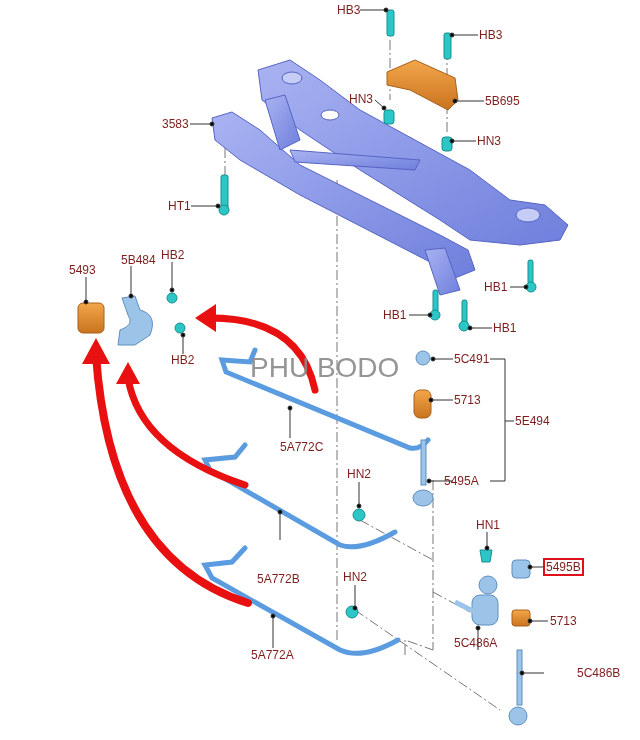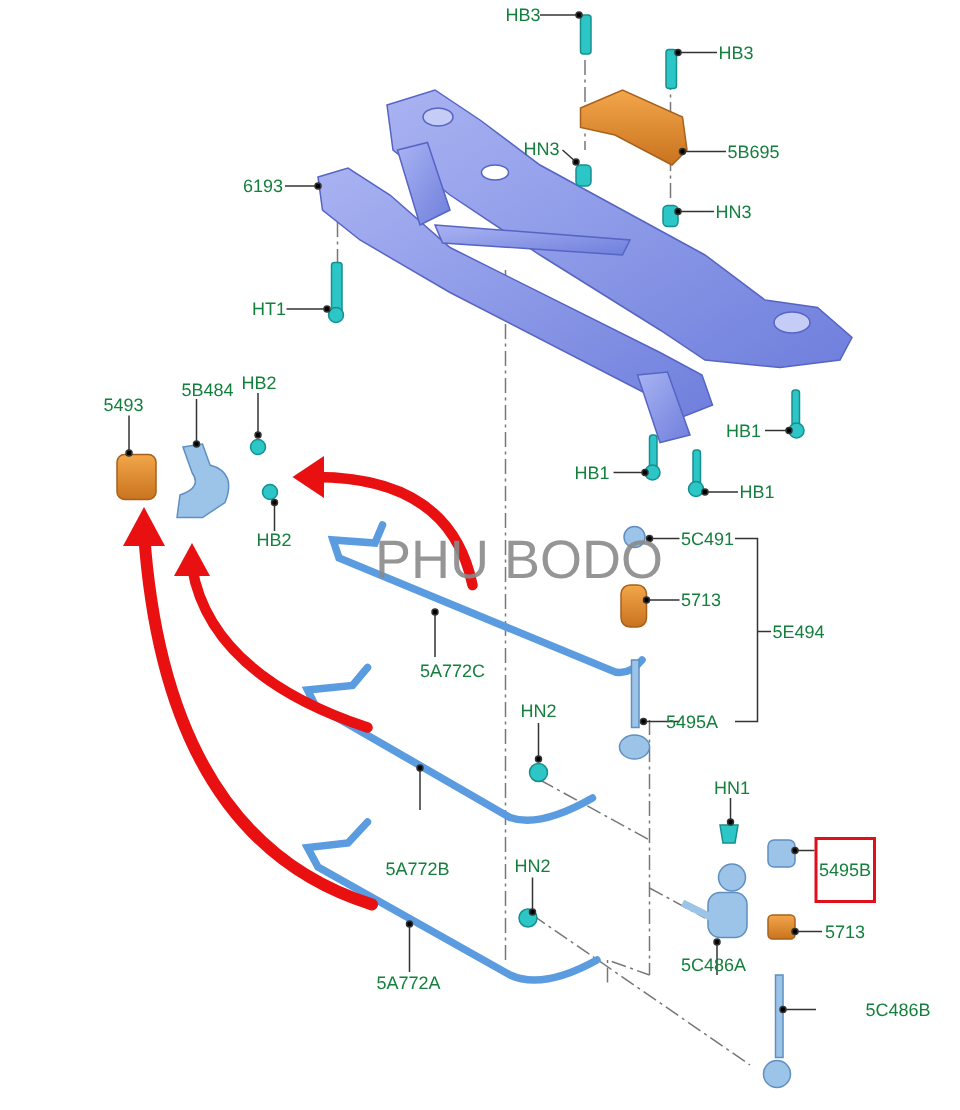--- a/index.html
+++ b/index.html
@@ -1,20 +1,20 @@
 <!DOCTYPE html>
 <html><head>
 <meta charset="utf-8">
 <style>
   html,body{margin:0;padding:0;background:#ffffff;}
   body{width:640px;height:740px;position:relative;overflow:hidden;font-family:"Liberation Sans",sans-serif;}
   #stage{position:absolute;left:0;top:0;width:640px;height:740px;}
-  .lbl{position:absolute;font-size:12px;color:#15803d;white-space:nowrap;line-height:14px;font-family:"Liberation Sans",sans-serif;}
-  .lbl.hl{outline:2px solid #e0101a;outline-offset:0px;padding:13px 1px;}
-  .wm{position:absolute;left:250px;top:352px;font-size:36px;color:#8a8a8a;font-family:"Liberation Sans",sans-serif;letter-spacing:0px;opacity:.9;}
+  .lbl{position:absolute;font-size:12px;color:#7f1d1d;white-space:nowrap;line-height:14px;font-family:"Liberation Sans",sans-serif;}
+  .lbl.hl{outline:2px solid #e0101a;outline-offset:0px;padding:0 1px;}
+  .wm{position:absolute;left:250px;top:352px;font-size:28px;color:#8a8a8a;font-family:"Liberation Sans",sans-serif;letter-spacing:0px;opacity:.9;}
 </style>
 </head>
 <body>
 
 <div id="stage">
 <svg width="640" height="740" viewBox="0 0 640 740">
   <defs>
     <linearGradient id="gFrame" x1="0" y1="0" x2="1" y2="1">
       <stop offset="0" stop-color="#a9b3f2"></stop>
           <stop offset="1" stop-color="#6f7fdc"></stop>
@@ -174,21 +174,21 @@
   </g>
 </svg>
 
 <div class="wm">PHU BODO</div>
 
 <span class="lbl" style="left:337px;top:3px">HB3</span>
 <span class="lbl" style="left:479px;top:28px">HB3</span>
 <span class="lbl" style="left:349px;top:92px">HN3</span>
 <span class="lbl" style="left:485px;top:94px">5B695</span>
 <span class="lbl" style="left:477px;top:134px">HN3</span>
-<span class="lbl" style="left:162px;top:117px">6193</span>
+<span class="lbl" style="left:162px;top:117px">3583</span>
 <span class="lbl" style="left:168px;top:199px">HT1</span>
 <span class="lbl" style="left:69px;top:263px">5493</span>
 <span class="lbl" style="left:121px;top:253px">5B484</span>
 <span class="lbl" style="left:161px;top:248px">HB2</span>
 <span class="lbl" style="left:171px;top:353px">HB2</span>
 <span class="lbl" style="left:484px;top:280px">HB1</span>
 <span class="lbl" style="left:383px;top:308px">HB1</span>
 <span class="lbl" style="left:493px;top:321px">HB1</span>
 <span class="lbl" style="left:454px;top:352px">5C491</span>
 <span class="lbl" style="left:454px;top:393px">5713</span>

